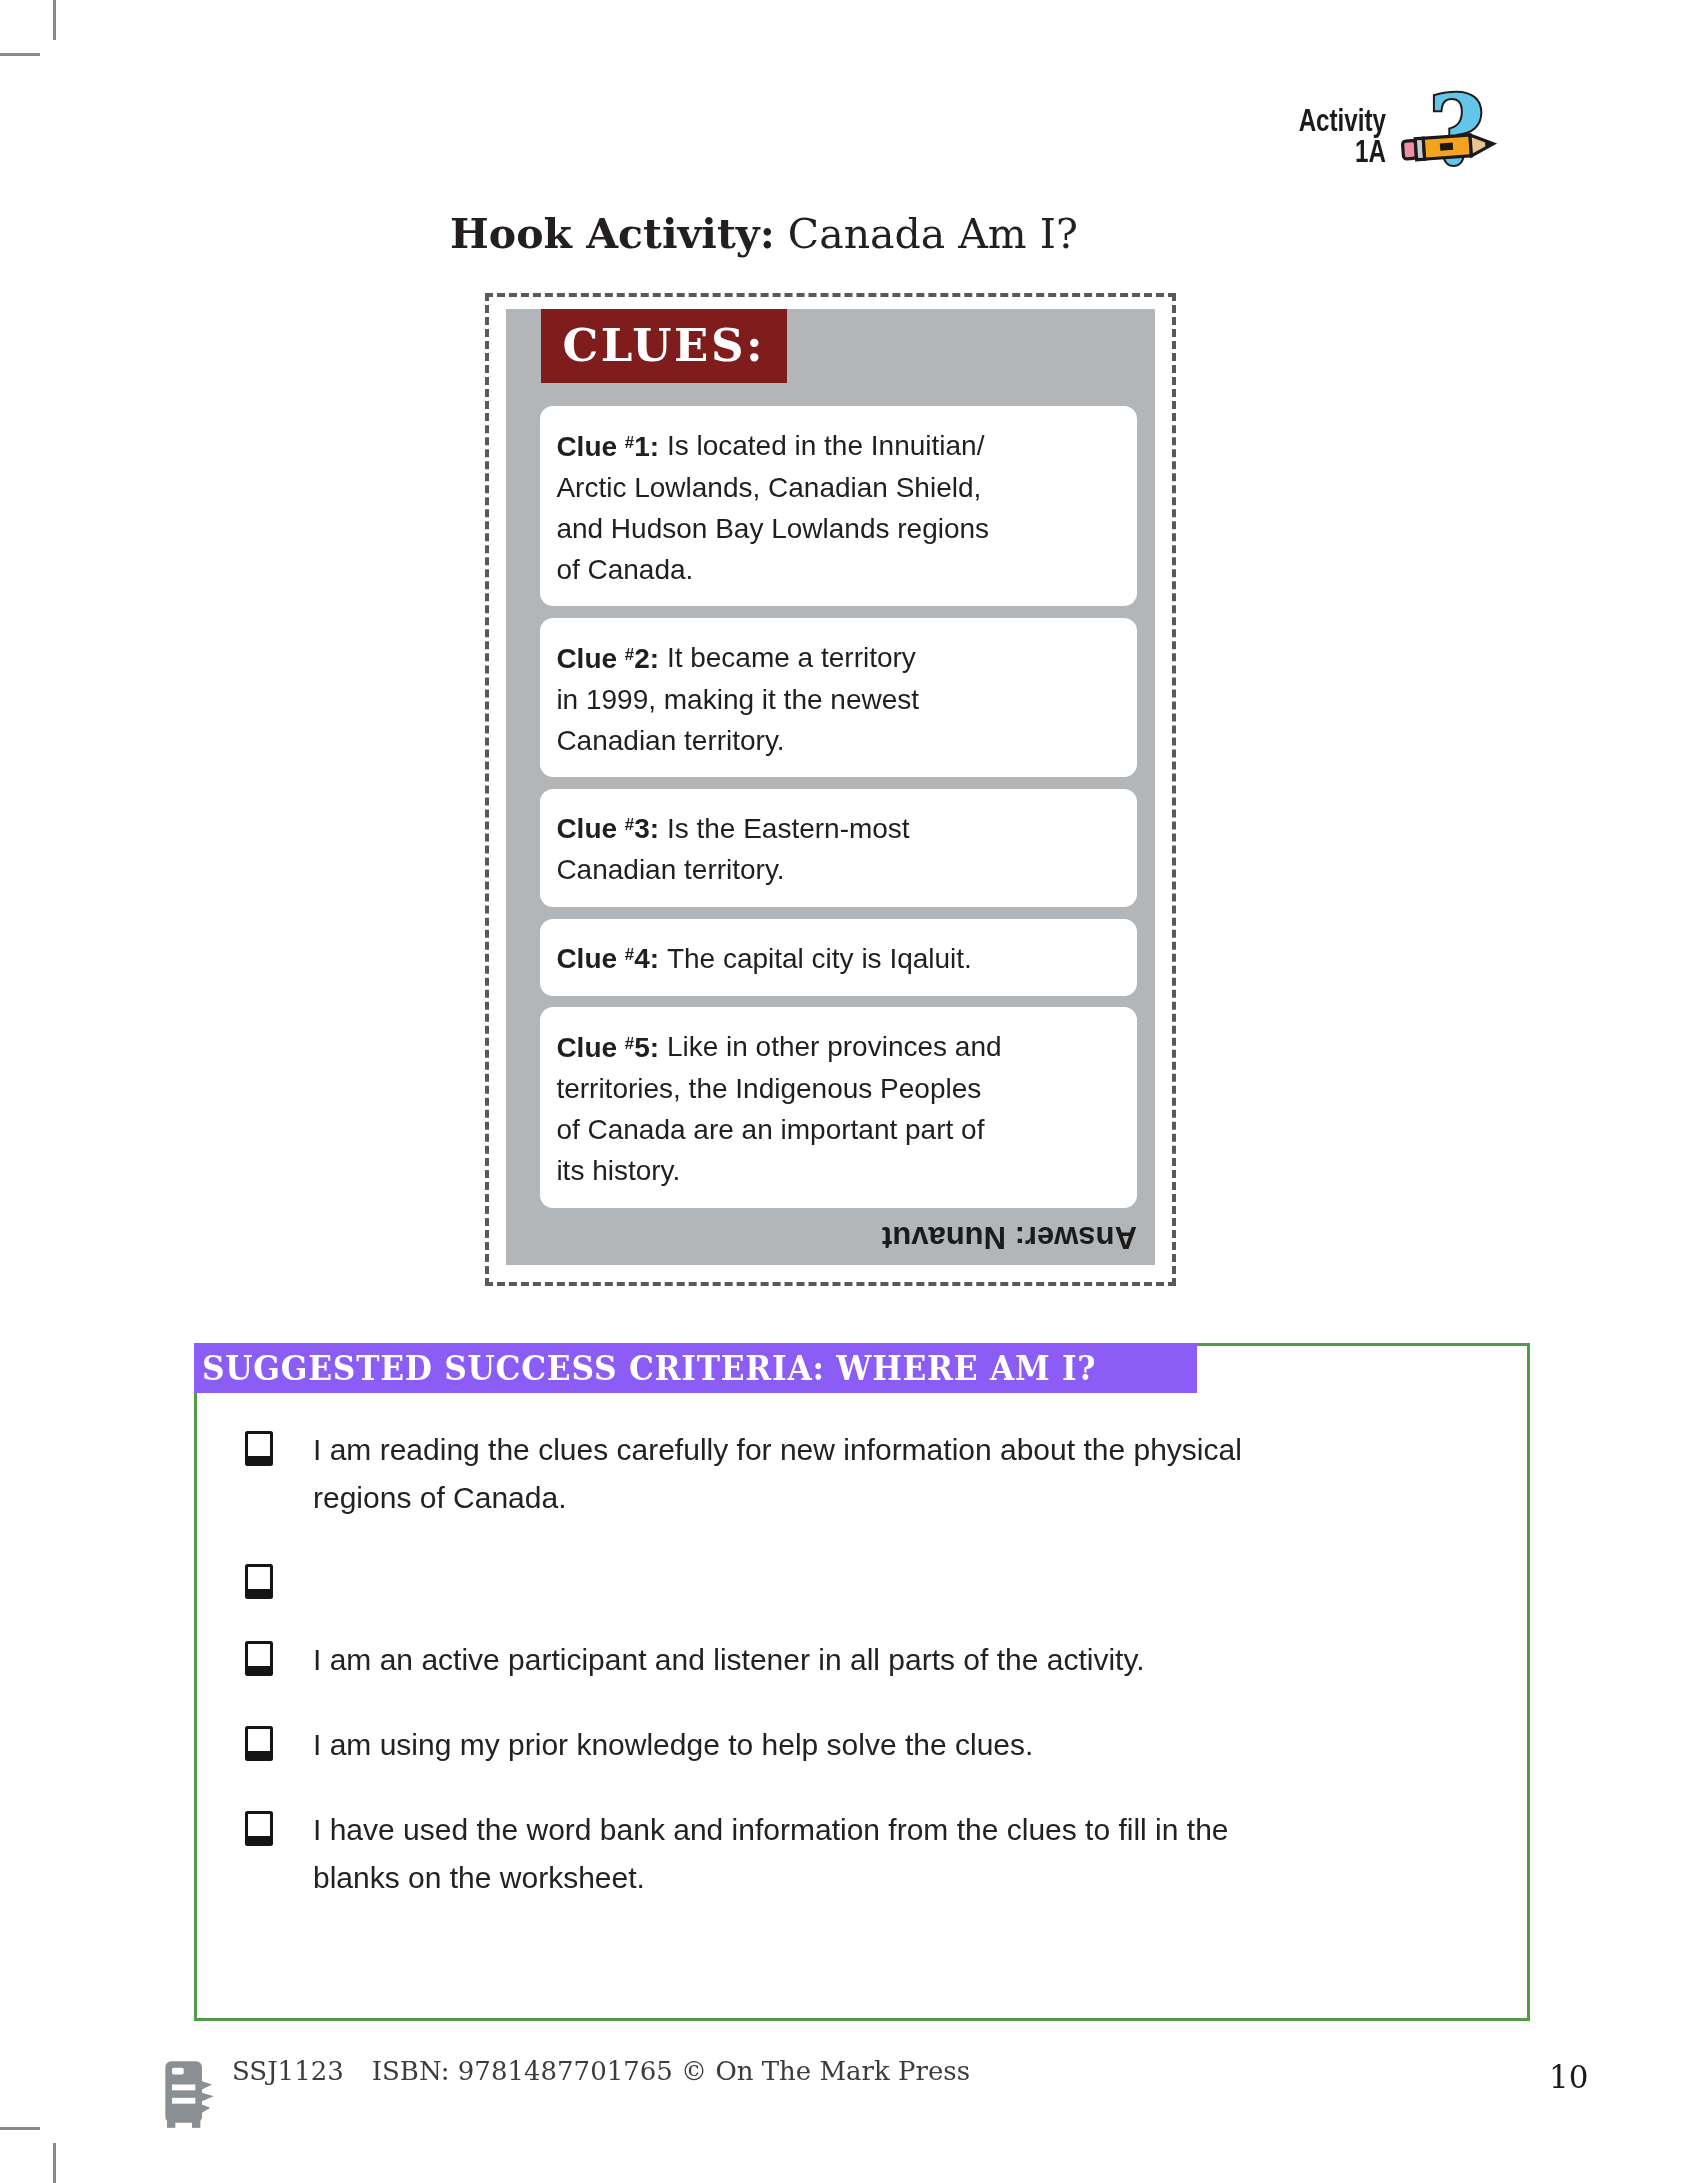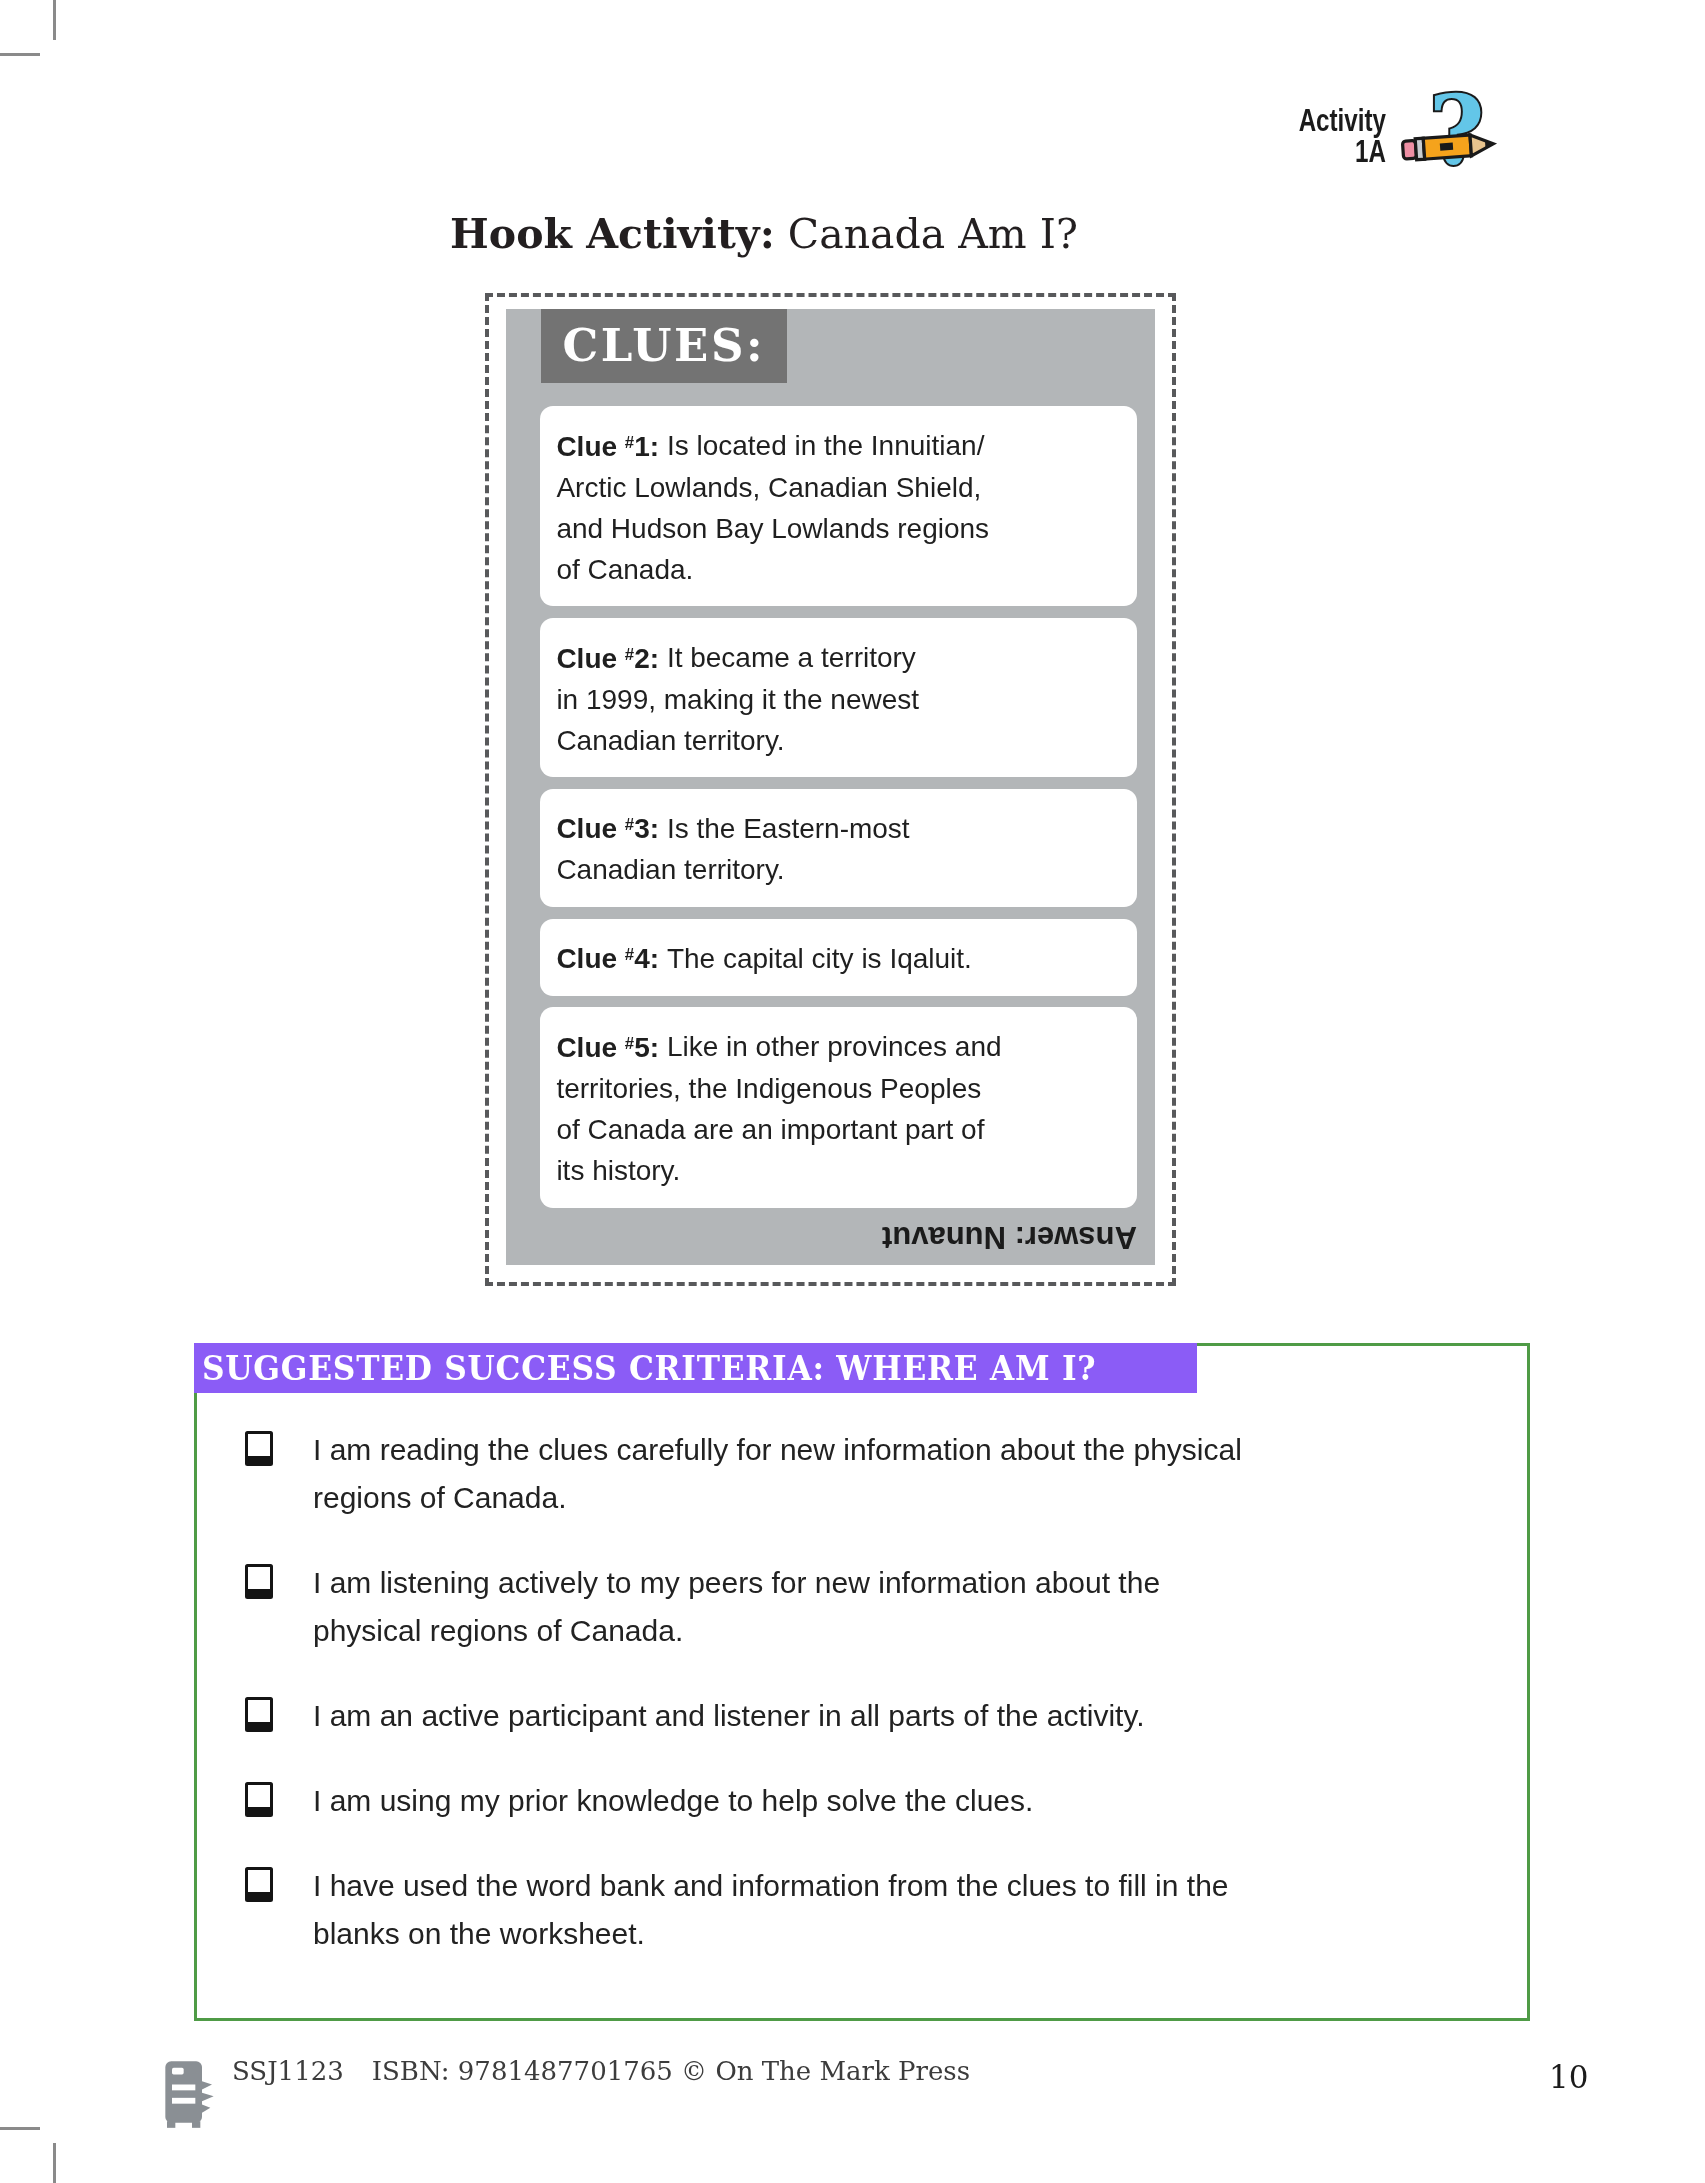--- a/index.html
+++ b/index.html
@@ -21,21 +21,21 @@
   .title{position:absolute;top:210px;left:0;right:92px;text-align:center;
          font-family:"DejaVu Serif","Liberation Serif",serif;font-size:41px;color:#231f20;}
   .title .bold{font-weight:bold;}
 
   
   .clues-box{position:absolute;left:485px;top:293px;width:691px;height:993px;
              border:4.2px dashed #58595b;box-sizing:border-box;}
   .clues-panel{position:absolute;left:16.7px;top:11.7px;right:16.7px;bottom:16.7px;
                background:#b3b6b8;display:flex;flex-direction:column;
                padding:0 0 11.7px 0;box-sizing:border-box;}
-  .clues-header{align-self:flex-start;margin-left:35px;background:#737373;color:#ffffff;
+  .clues-header{align-self:flex-start;margin-left:35px;background:#7f1d1d;color:#ffffff;
                 font-family:"DejaVu Serif","Liberation Serif",serif;font-weight:bold;
                 font-size:45px;letter-spacing:2.5px;padding:10px 21.7px 11.7px 21.7px;margin-bottom:23px;}
   .clue-card{background:#ffffff;margin:0 18.3px 11.7px 34px;padding:15px 13.3px 16.7px 16.7px;
              font-size:28px;line-height:41px;color:#1f1f1f;border-radius:13px;}
   .clue-label{font-weight:bold;}
   .clue-label .hash{font-size:0.6em;vertical-align:0.5em;}
   .clue-text{white-space:pre-line;}
   .answer-row{margin:3.3px 18.3px 0 34px;text-align:right;margin-top:auto;}
   .answer-text{display:inline-block;transform:rotate(180deg);font-weight:bold;
                font-size:31px;color:#1b1b1b;}
@@ -142,22 +142,20 @@
       <span>SUGGESTED SUCCESS CRITERIA: WHERE AM I?</span>
     </div>
     <ul class="checklist">
       <li class="check-item">
         <span class="checkbox"></span>
         <span class="check-text">I am reading the clues carefully for new information about the physical
 regions of Canada.</span>
       </li>
       <li class="check-item">
         <span class="checkbox"></span>
-        <span class="check-text">I am listening actively to my peers for new information about the
-physical regions of Canada.</span>
       </li>
       <li class="check-item">
         <span class="checkbox"></span>
         <span class="check-text">I am an active participant and listener in all parts of the activity.</span>
       </li>
       <li class="check-item">
         <span class="checkbox"></span>
         <span class="check-text">I am using my prior knowledge to help solve the clues.</span>
       </li>
       <li class="check-item">

